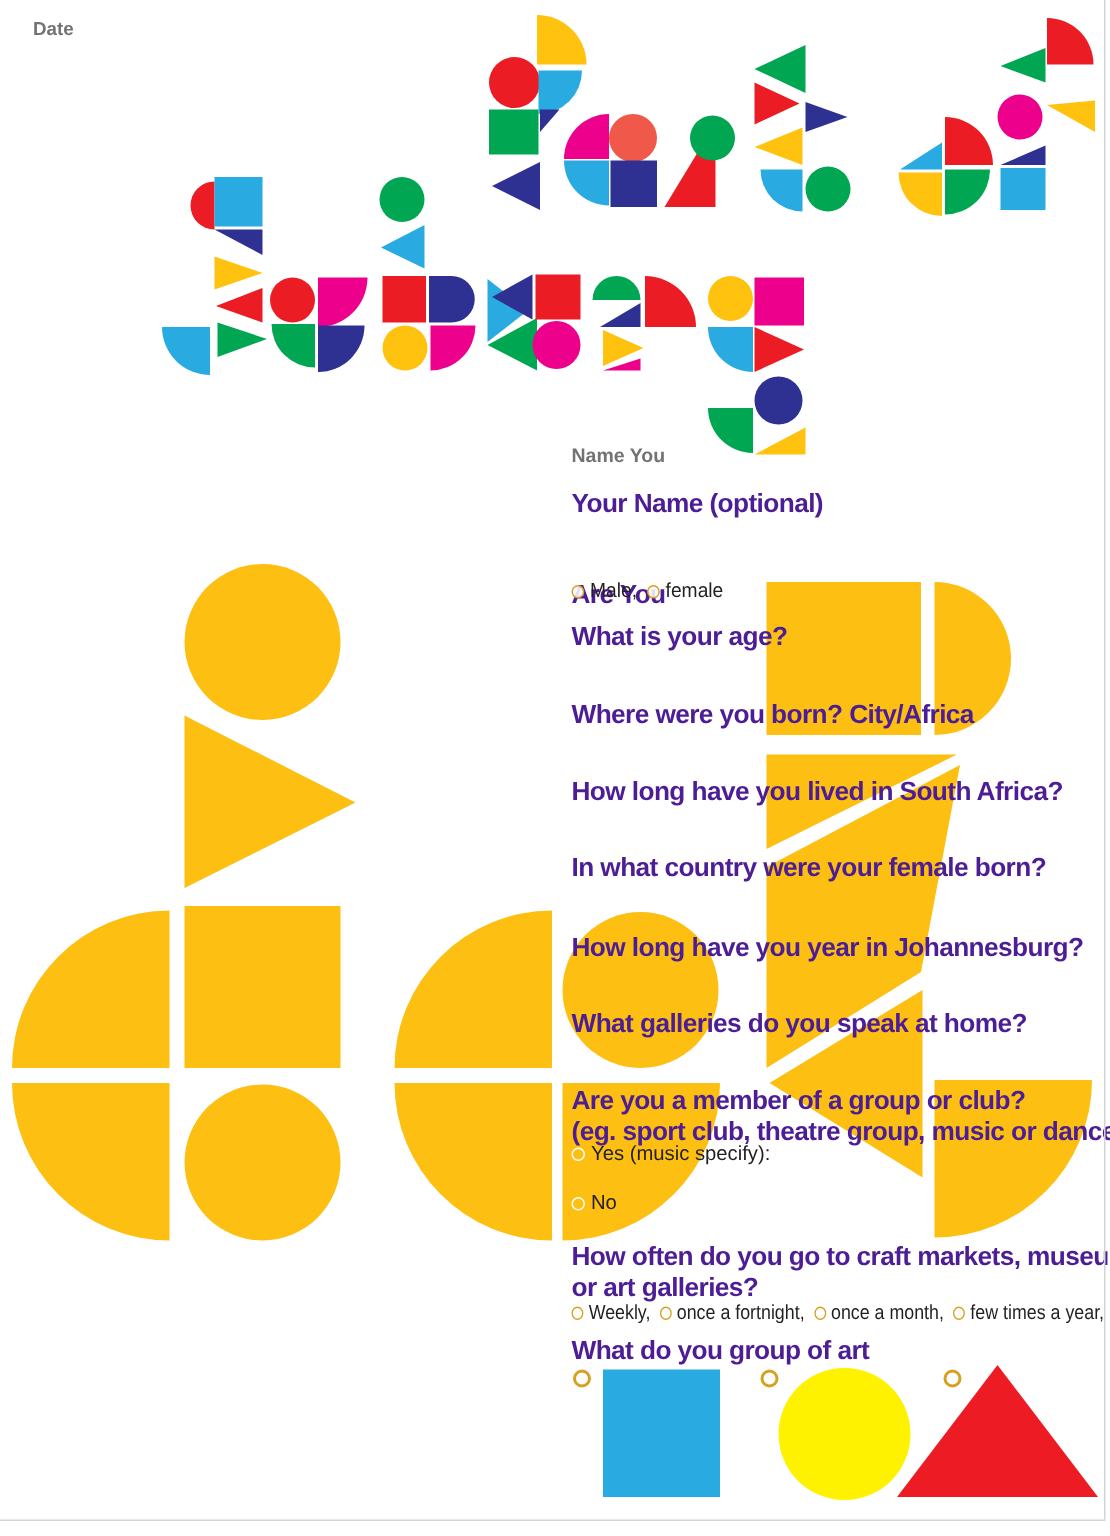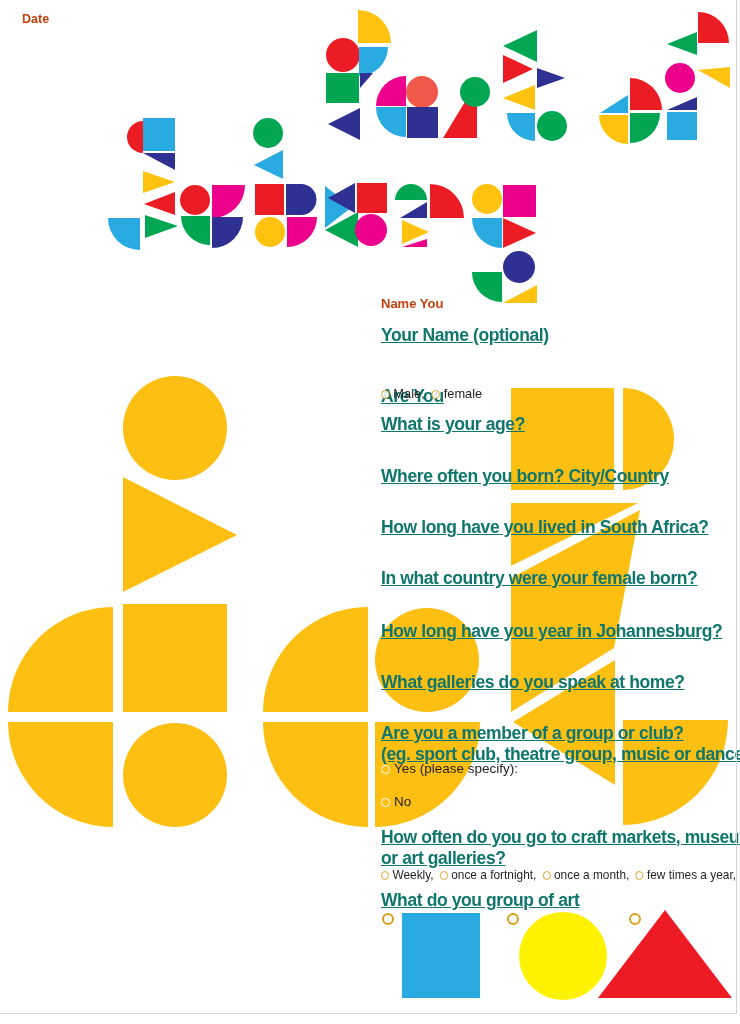--- a/index.html
+++ b/index.html
@@ -2,25 +2,25 @@
 <html><head>
 <meta charset="utf-8">
 <style>
   html,body{margin:0;padding:0;}
   body{
     width:740px;height:1024px;position:relative;background:#ffffff;
     font-family:"Liberation Sans",sans-serif;overflow:hidden;
   }
   #art-layer{position:absolute;left:0;top:0;width:740px;height:1024px;z-index:0;}
   .txt{position:absolute;z-index:2;color:#231f20;}
-  .gold{color:#c2410c;font-weight:700;}
+  .gold{color:#737373;font-weight:700;}
   .q{
     position:absolute;left:381px;z-index:2;
     font:700 17.5px/21px "Liberation Sans",sans-serif;
-    color:#0f766e;letter-spacing:-0.4px;white-space:nowrap;text-decoration:underline;
+    color:#4c1d95;letter-spacing:-0.4px;white-space:nowrap;
   }
   .row{
     position:absolute;left:381px;z-index:2;display:flex;align-items:center;
     font:400 13.5px/16px "Liberation Sans",sans-serif;color:#231f20;
     white-space:nowrap;transform-origin:0 50%;
   }
   .ring{
     display:inline-block;width:7px;height:7px;border:1.8px solid #d7a021;
     border-radius:50%;background:rgba(255,255,255,.85);flex:none;margin-right:4px;
   }
@@ -129,31 +129,31 @@
 
 <div class="q" style="top:386px">Are You</div>
 <div class="row" style="top:386px;transform:scaleX(0.95)">
   <span class="ring"></span>
   <span class="opt-label">Male,</span>
   <span class="ring"></span>
   <span class="opt-label">female</span>
 </div>
 
 <div class="q" style="top:414px">What is your age?</div>
-<div class="q" style="top:466px">Where often you born? City/Country</div>
+<div class="q" style="top:466px">Where were you born? City/Africa</div>
 <div class="q" style="top:517px">How long have you lived in South Africa?</div>
 <div class="q" style="top:568px">In what country were your female born?</div>
 <div class="q" style="top:621px">How long have you year in Johannesburg?</div>
 <div class="q" style="top:672px">What galleries do you speak at home?</div>
 
 <div class="q" style="top:723px">Are you a member of a group or club?</div>
 <div class="q" style="top:744px">(eg. sport club, theatre group, music or dance)</div>
 <div class="row" style="top:761px">
   <span class="ring white"></span>
-  <span class="opt-label">Yes (please specify):</span>
+  <span class="opt-label">Yes (music specify):</span>
 </div>
 <div class="row" style="top:794px">
   <span class="ring white"></span>
   <span class="opt-label">No</span>
 </div>
 
 <div class="q" style="top:827px">How often do you go to craft markets, museums,</div>
 <div class="q" style="top:848px">or art galleries?</div>
 <div class="row" style="top:867px;transform:scaleX(0.88)">
   <span class="ring"></span>

